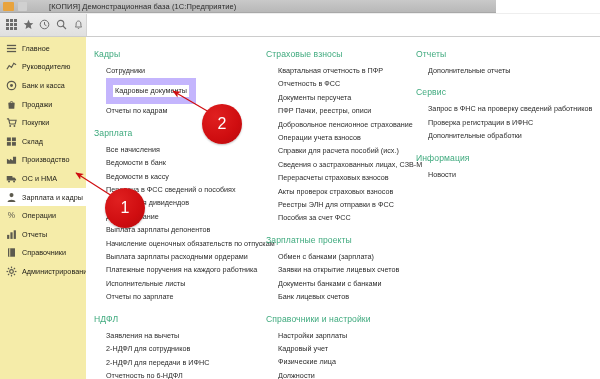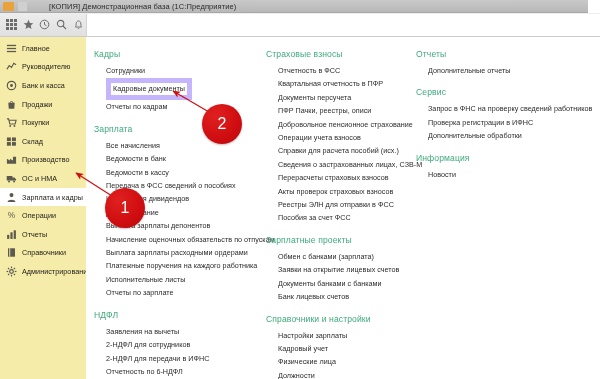--- a/index.html
+++ b/index.html
@@ -11,21 +11,21 @@
   }
   #app {
     position: relative;
     width: 600px; height: 379px;
     background: #ffffff;
   }
 
   
   .titlebar {
     position: absolute; top: 0; left: 0;
-    width: 588px; height: 13px;
+    width: 496px; height: 13px;
     background: linear-gradient(#c9c9c9, #b8b8b8);
     border-bottom: 1px solid #a8a8a8;
     display: flex; align-items: center;
   }
   .tb-icon {
     width: 11px; height: 9px;
     margin-left: 3px;
     background: #e8a33d;
     border-radius: 1px;
     flex: 0 0 auto;
@@ -136,21 +136,21 @@
     display: block;
     font-size: 7.2px;
     color: #2b2b2b;
     line-height: 13.4px;
     white-space: nowrap;
     cursor: pointer;
     letter-spacing: 0.02px;
   }
   .link.boxed {
     display: inline-block;
-    border: 5px solid #c4b5fd;
+    border: 7px solid #c4b5fd;
     line-height: 11px;
     padding: 0.5px 2px;
     margin: 0.5px 0;
     text-align: center;
   }
 
   
   .overlay {
     position: absolute; left: 0; top: 0;
     width: 600px; height: 379px;
@@ -435,24 +435,24 @@
                 <span class="link">Отчетность по 6-НДФЛ</span>
               </div>
             </div>
           </div>
         </div>
         <div class="col col-2">
           <div class="group">
             <div class="group-title">Страховые взносы</div>
             <div class="group-items">
               <div>
+                <span class="link">Квартальная отчетность в ПФР</span>
+              </div>
+              <div>
                 <span class="link">Отчетность в ФСС</span>
-              </div>
-              <div>
-                <span class="link">Квартальная отчетность в ПФР</span>
               </div>
               <div>
                 <span class="link">Документы персучета</span>
               </div>
               <div>
                 <span class="link">ПФР Пачки, реестры, описи</span>
               </div>
               <div>
                 <span class="link">Добровольное пенсионное страхование</span>
               </div>

